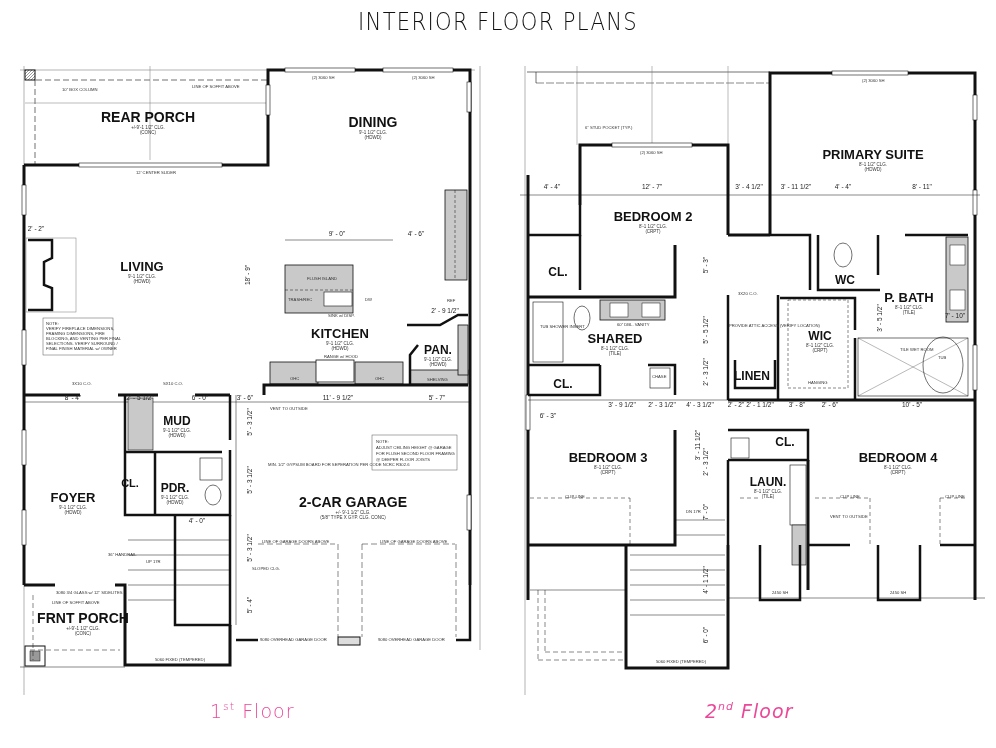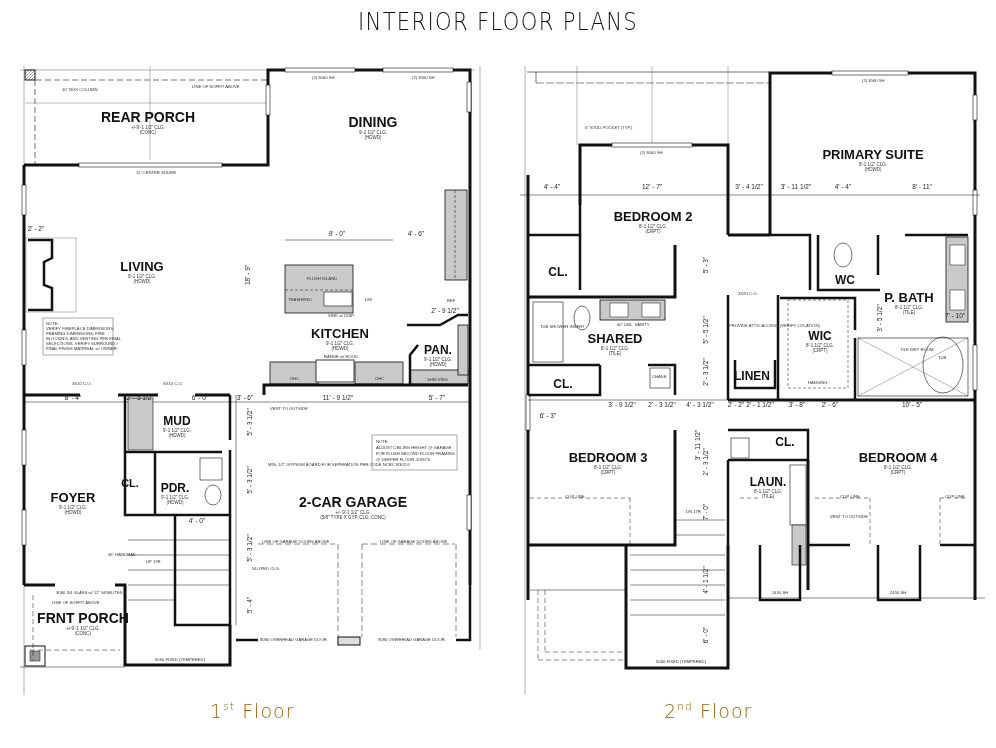--- a/index.html
+++ b/index.html
@@ -1,19 +1,19 @@
 <!DOCTYPE html>
 <html><head>
 <meta charset="utf-8">
 <style>
   html,body{margin:0;padding:0;background:#fff;}
   body{width:996px;height:748px;position:relative;overflow:hidden;font-family:"Liberation Sans",sans-serif;color:#111;}
   .title{position:absolute;left:0;top:8px;width:996px;text-align:center;font-family:"DejaVu Sans",sans-serif;font-size:24px;letter-spacing:1.5px;font-weight:300;color:#111;transform:scaleX(0.88);}
   svg{position:absolute;left:0;top:0;}
-  .caption{position:absolute;top:700px;font-family:"DejaVu Sans",sans-serif;font-size:19px;color:#a16207;letter-spacing:1px;font-weight:300;}
+  .caption{position:absolute;top:700px;font-family:"DejaVu Sans",sans-serif;font-size:19px;color:#ec4899;letter-spacing:1px;font-weight:300;}
   .caption sup{font-size:11px;vertical-align:8px;}
   .room{font-family:"Liberation Sans",sans-serif;font-weight:bold;fill:#111;text-anchor:middle;}
   .sub{font-family:"Liberation Sans",sans-serif;font-size:4.5px;fill:#333;text-anchor:middle;}
   .dim{font-family:"Liberation Sans",sans-serif;font-size:6.5px;fill:#222;text-anchor:middle;}
   .note{font-family:"Liberation Sans",sans-serif;font-size:4.2px;fill:#333;}
 </style>
 </head>
 <body>
 
 <div class="title">INTERIOR FLOOR PLANS</div>
@@ -407,15 +407,15 @@
     <text class="note" x="656" y="663">5060 FIXED (TEMPERED)</text>
     <text class="note" x="772" y="594">2450 SH</text>
     <text class="note" x="890" y="594">2450 SH</text>
     <text class="note" x="738" y="295">3X20 C.O.</text>
   </g>
 </svg>
 
 <div class="caption" style="left:210px;">
   <span>1</span><sup>st</sup> <span>Floor</span>
 </div>
-<div class="caption" style="left:664px;">
+<div class="caption" style="left:705px;font-style:italic;">
   <span>2</span><sup>nd</sup> <span>Floor</span>
 </div>
 
 </body></html>

